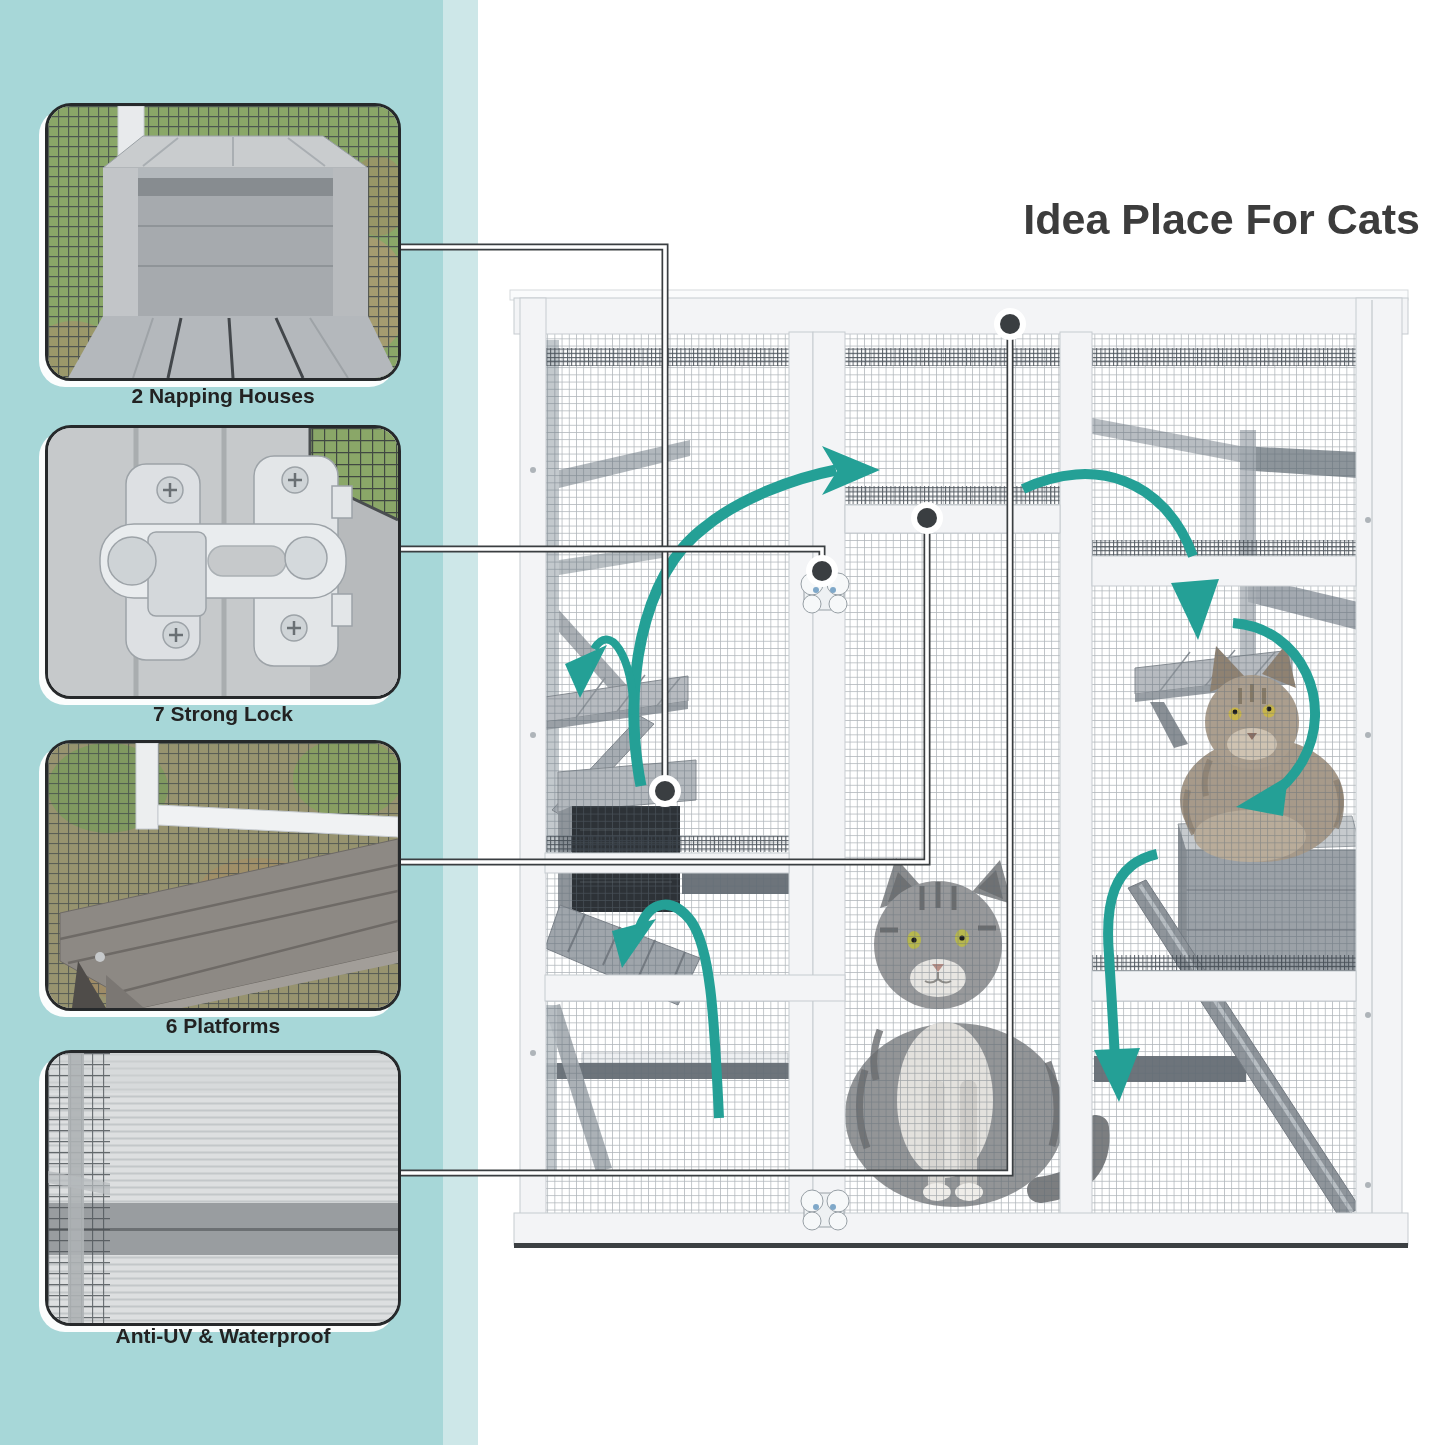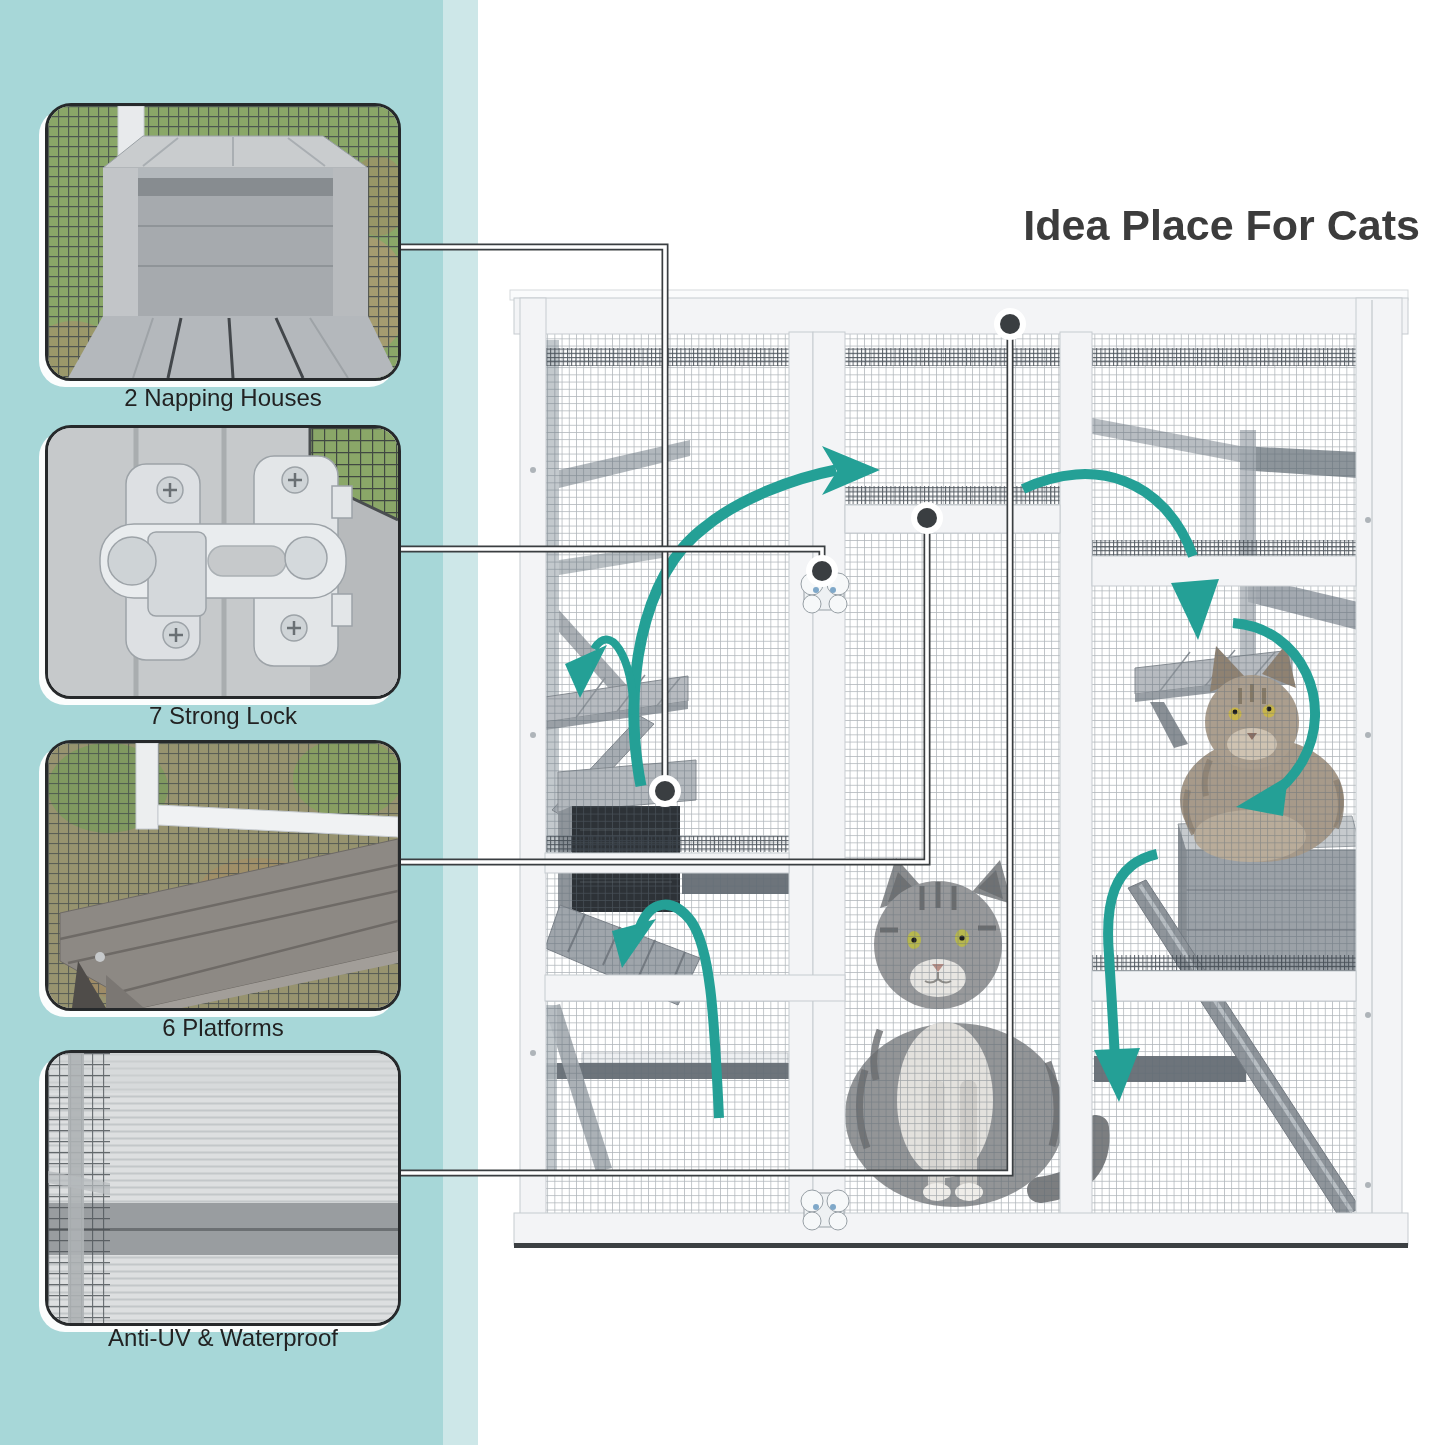--- a/index.html
+++ b/index.html
@@ -3,27 +3,27 @@
 <meta charset="utf-8">
 <style>
   html,body{margin:0;padding:0;background:#fff;}
   #canvas{position:relative;width:1445px;height:1445px;overflow:hidden;background:#fff;
           font-family:"Liberation Sans",sans-serif;}
   .band{position:absolute;top:0;bottom:0;}
   #band-teal{left:0;width:443px;background:var(--band-teal);}
   #band-teal-light{left:443px;width:35px;background:var(--band-teal-light);}
   .headline{position:absolute;top:98px;right:17px;font-size:76px;line-height:1;
             font-weight:bold;font-style:italic;color:var(--accent-title);letter-spacing:1px;z-index:3;}
-  .subheadline{position:absolute;top:204px;right:25px;font-size:43px;line-height:1;
+  .subheadline{position:absolute;top:198px;right:25px;font-size:43px;line-height:1;
             font-weight:bold;color:var(--subtitle-text);z-index:3;}
   .photo{position:absolute;left:45px;width:350px;border:3px solid #26292b;border-radius:26px;
          overflow:hidden;background:#cfd2d4;z-index:3;box-shadow:-6px 6px 0 rgba(255,255,255,.95);}
   .photo svg{display:block;}
-  .caption{position:absolute;left:45px;width:356px;text-align:center;font-size:24px;
-           font-weight:normal;color:var(--label-text);z-index:3;}
+  .caption{position:absolute;left:45px;width:356px;text-align:center;font-size:21px;
+           font-weight:bold;color:var(--label-text);z-index:3;}
   #photo-1{top:103px;height:272px;}  #cap-1{top:384px;}
   #photo-2{top:425px;height:268px;}  #cap-2{top:702px;}
   #photo-3{top:740px;height:265px;}  #cap-3{top:1014px;}
   #photo-4{top:1050px;height:270px;} #cap-4{top:1324px;}
   #cage{position:absolute;left:505px;top:280px;width:910px;height:980px;z-index:1;}
   #callouts{position:absolute;left:0;top:0;width:1445px;height:1445px;z-index:2;pointer-events:none;}
   .co{fill:none;}
   .co.d{stroke:var(--callout-dark);stroke-width:7px;}
   .co.l{stroke:var(--callout-light);stroke-width:3.6px;}
   .dot-ring{fill:var(--callout-light);}

